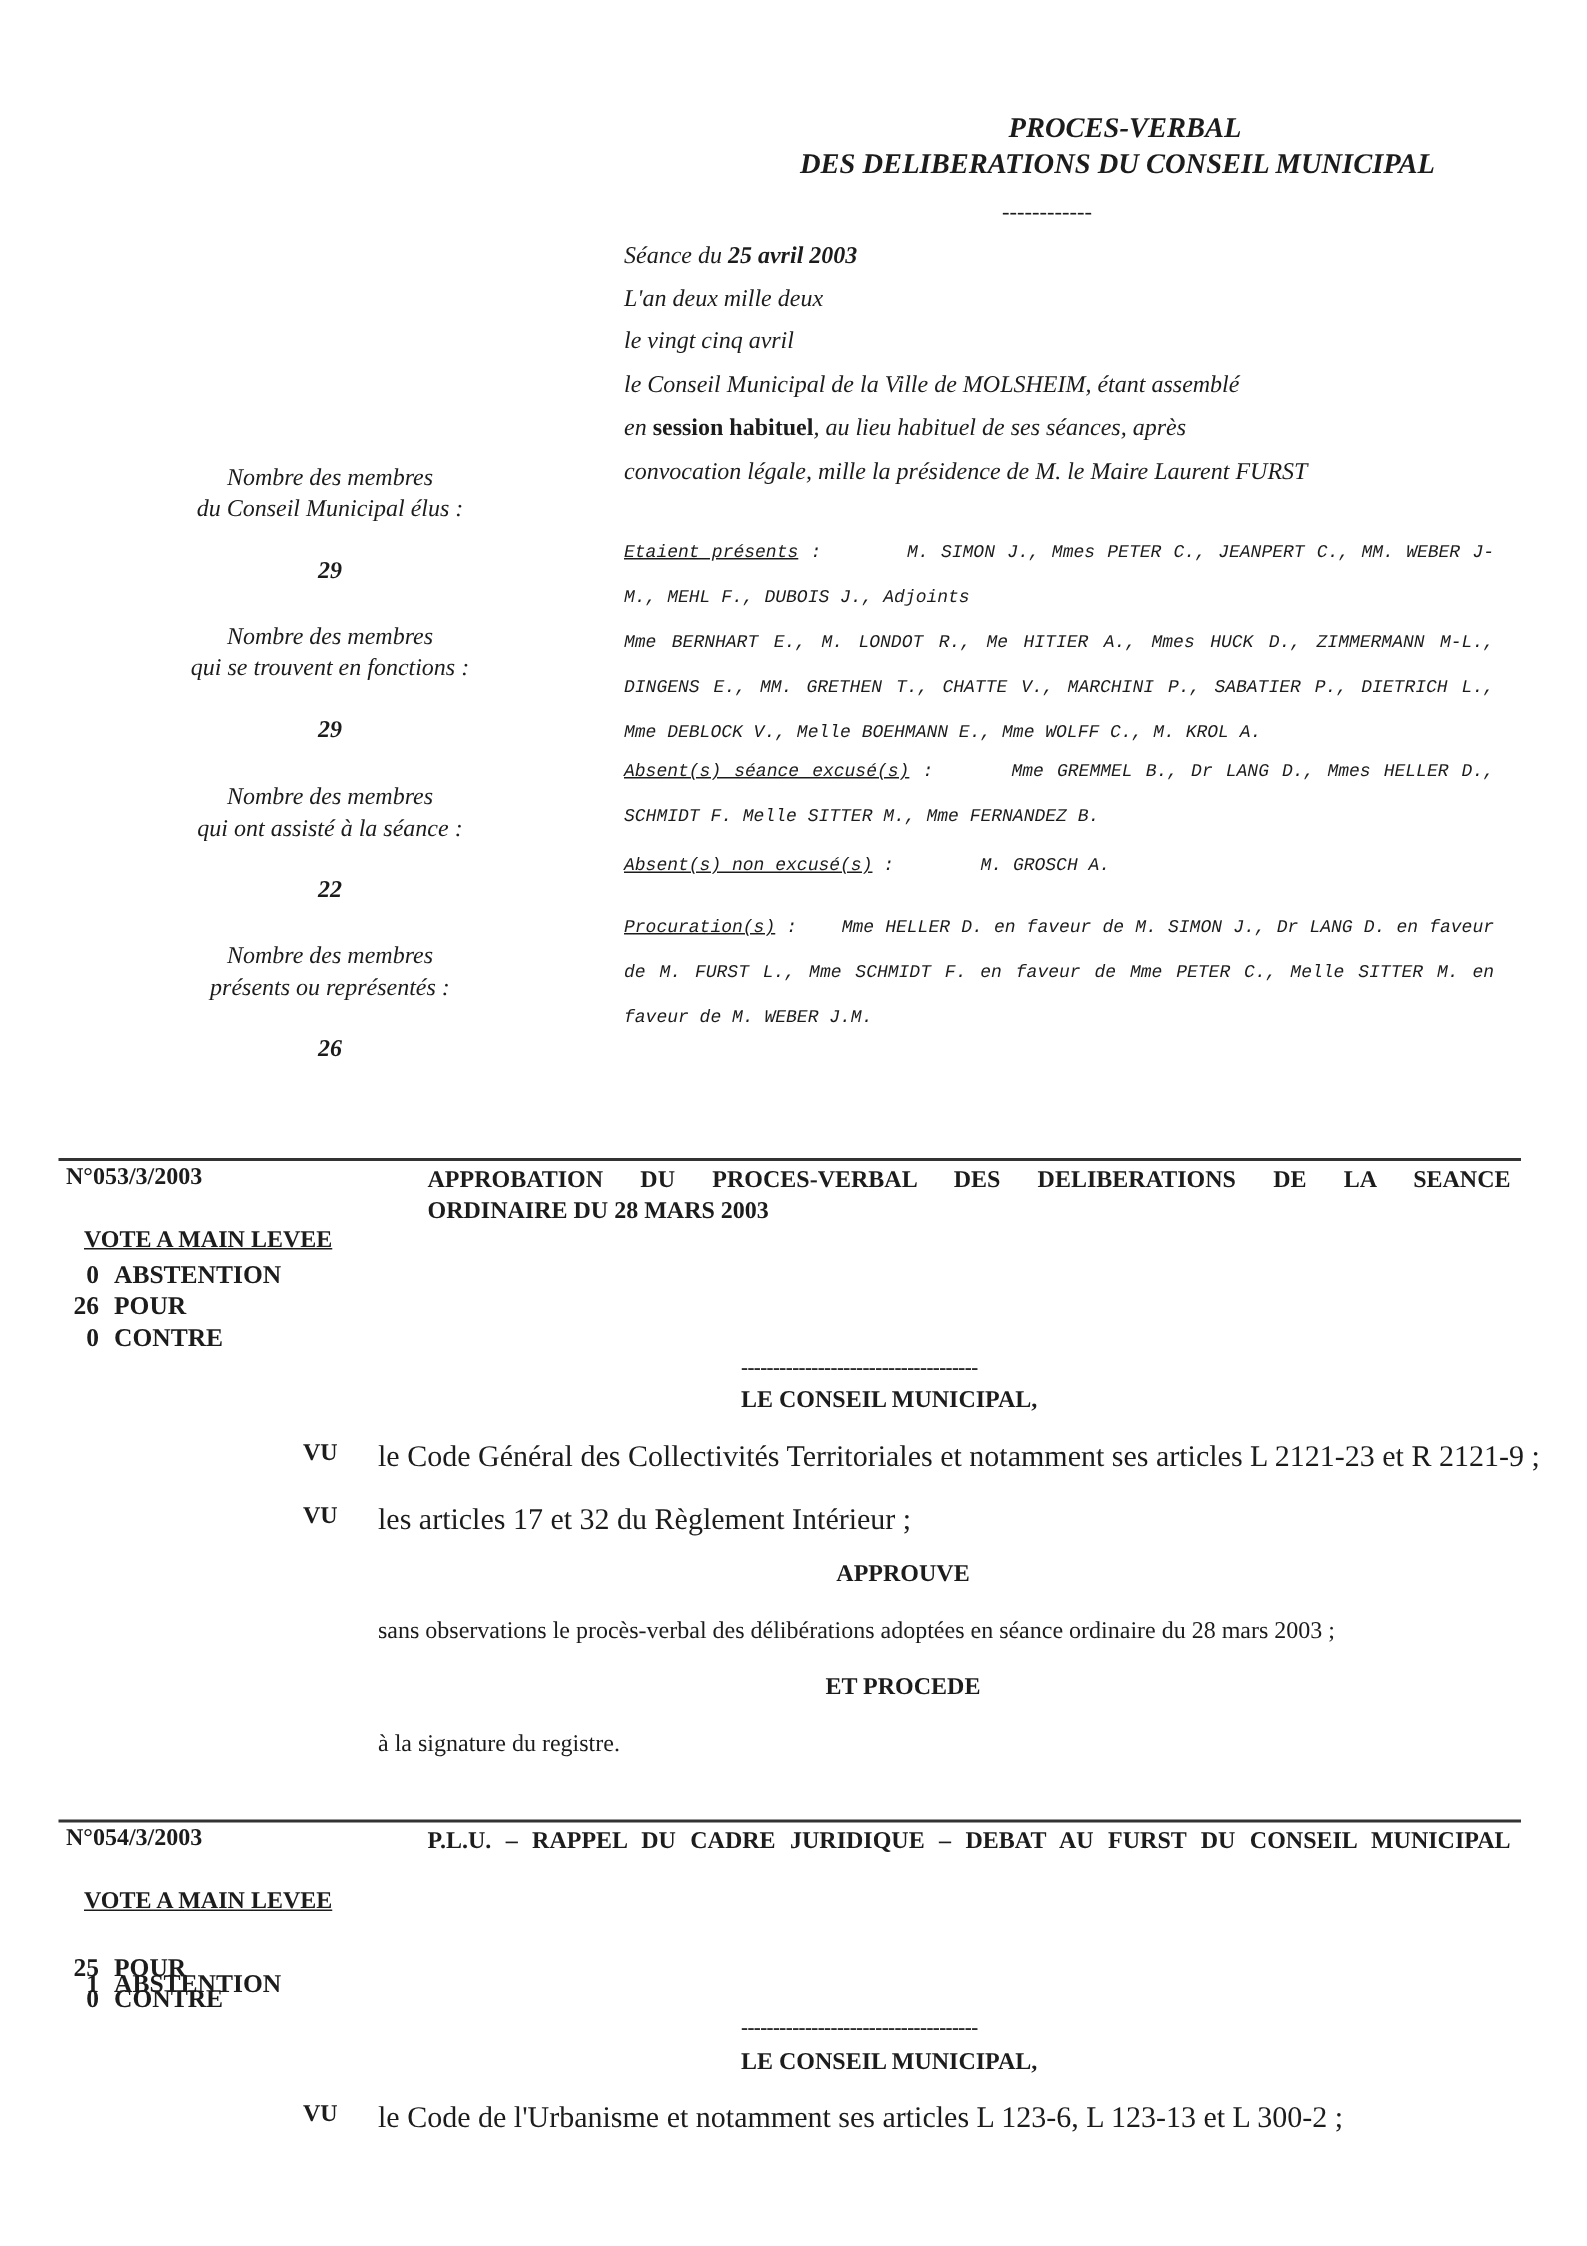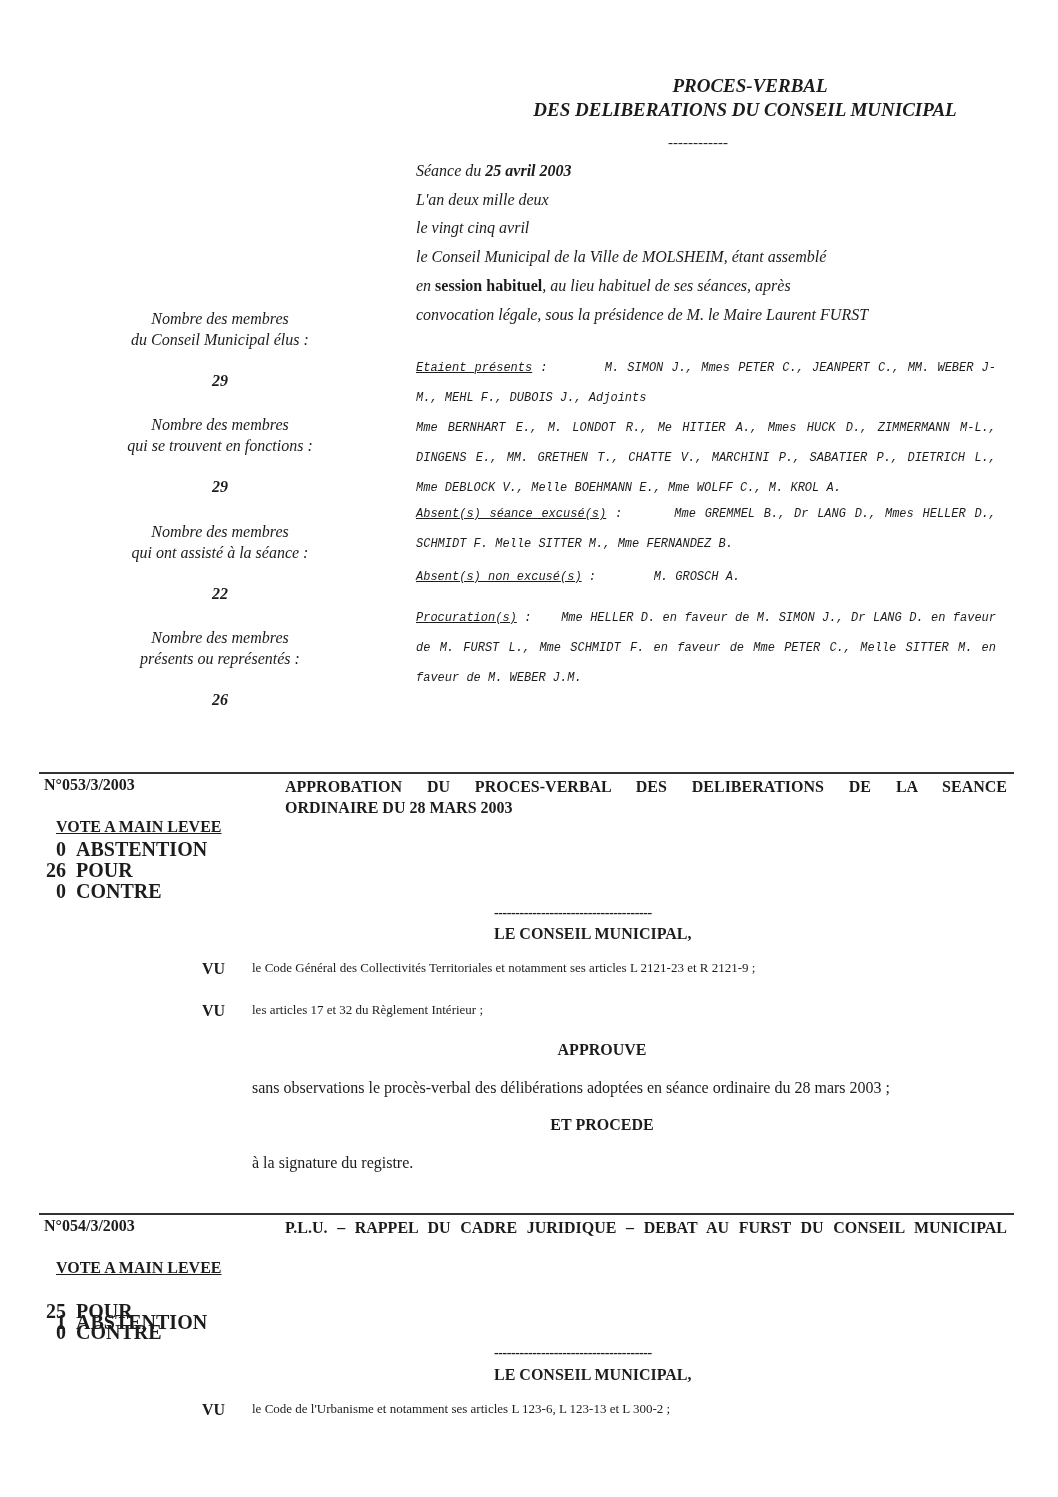--- a/index.html
+++ b/index.html
@@ -24,43 +24,43 @@
 
   .para { left: 416px; width: 580px; font-style: italic; font-size: 12px; line-height: 30px; text-align: justify; font-family: Liberation Mono, monospace; }
   .para .lbl { text-decoration: underline; }
 
   .rule { left: 39px; width: 975px; height: 2px; background: #333; }
 
   .num-ref { left: 44px; font-weight: bold; font-size: 16px; }
   .delib-title { left: 285px; width: 722px; font-weight: bold; font-size: 16px; line-height: 21px; text-align: justify; text-align-last: left; }
   .delib-title.full { text-align-last: justify; }
   .vote-head { left: 56px; font-weight: bold; font-size: 16px; text-decoration: underline; }
-  .vote-row { left: 44px; font-weight: bold; font-size: 20px; line-height: 21px; }
+  .vote-row { left: 44px; font-weight: bold; font-size: 17px; line-height: 21px; }
   .vote-row .n { display: inline-block; width: 22px; text-align: right; margin-right: 10px; }
 
   .dashes { left: 494px; font-size: 14px; font-weight: bold; letter-spacing: -0.4px; }
   .conseil { left: 494px; font-weight: bold; font-size: 16px; }
   .vu { left: 202px; font-weight: bold; font-size: 16px; }
-  .vu-text { left: 252px; font-size: 13px; }
+  .vu-text { left: 252px; font-size: 20px; }
   .center-bold { left: 252px; width: 700px; text-align: center; font-weight: bold; font-size: 16px; }
   .body-text { left: 252px; font-size: 16px; }
 </style>
 </head>
 <body>
 
 <div class="abs title title1">PROCES-VERBAL</div>
 <div class="abs title title2">DES DELIBERATIONS DU CONSEIL MUNICIPAL</div>
 <div class="abs dash-small">------------</div>
 
 <div class="abs seance" style="top:161px;"><span>Séance du </span><b>25 avril 2003</b></div>
 <div class="abs seance" style="top:190px;">L'an deux mille deux</div>
 <div class="abs seance" style="top:218px;">le vingt cinq avril</div>
 <div class="abs seance" style="top:247px;">le Conseil Municipal de la Ville de MOLSHEIM, étant assemblé</div>
 <div class="abs seance" style="top:276px;"><span>en </span><b style="font-style:normal;">session habituel</b><span>, au lieu habituel de ses séances, après</span></div>
-<div class="abs seance" style="top:305px;">convocation légale, sous la présidence de M. le Maire Laurent FURST</div>
+<div class="abs seance" style="top:305px;">convocation légale, mille la présidence de M. le Maire Laurent FURST</div>
 
 <div class="abs left-col" style="top:308px;">
     <div>Nombre des membres</div>
     <div>du Conseil Municipal élus :</div>
   </div>
 <div class="abs left-num" style="top:372px;">29</div>
 
 <div class="abs left-col" style="top:414px;">
     <div>Nombre des membres</div>
     <div>qui se trouvent en fonctions :</div>

